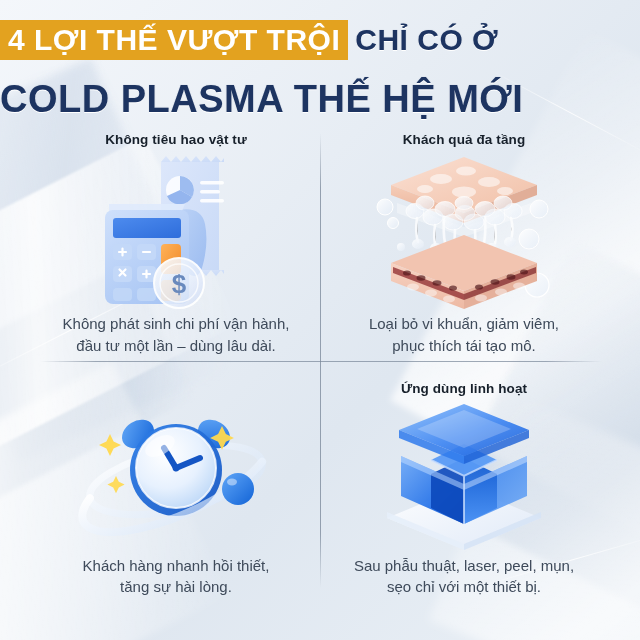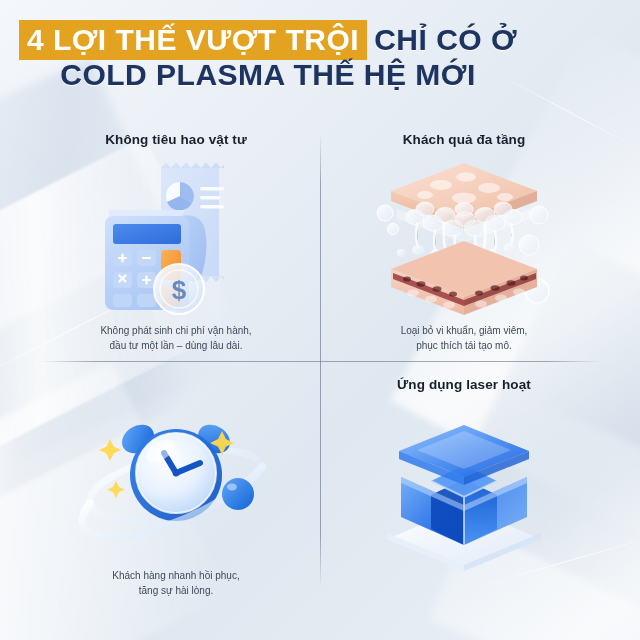--- a/index.html
+++ b/index.html
@@ -36,59 +36,59 @@
       transform:rotate(26deg);filter:blur(3px);}
   .s7{right:-200px;top:460px;width:380px;height:240px;
       background:linear-gradient(120deg,rgba(255,255,255,0) 0%,rgba(255,255,255,.7) 50%,rgba(255,255,255,0) 100%);
       transform:rotate(22deg);filter:blur(4px);}
   .hairline{position:absolute;height:1px;background:linear-gradient(90deg,rgba(255,255,255,0),rgba(255,255,255,.9),rgba(255,255,255,0));}
   .hl1{left:480px;top:112px;width:180px;transform:rotate(28deg);}
   .hl2{left:470px;top:560px;width:200px;transform:rotate(-16deg);}
   .hl3{left:-40px;top:330px;width:220px;transform:rotate(-27deg);}
 
   
-  #headline{position:absolute;left:0;top:22px;width:536px;text-align:center;z-index:6;}
+  #headline{position:absolute;left:0;top:22px;width:536px;z-index:6;}
   .hl-line{line-height:1.18;white-space:nowrap;}
   .hl-word{
     font-family:"Liberation Sans","DejaVu Sans",sans-serif;
     font-size:30px;font-weight:700;letter-spacing:.5px;
   }
   .hl-mark{
     background:#e3a21f;color:#ffffff;padding:3px 8px 4px 8px;
     box-decoration-break:clone;-webkit-box-decoration-break:clone;
   }
   .hl-plain{
     color:#1d3461;
     text-shadow:0 1px 0 #ffffff, 0 0 1px rgba(29,52,97,.35);
     padding-left:7px;
   }
   .hl-line2{
-    display:block;margin-top:0;color:#1d3461;
-    font-size:30px;font-weight:700;letter-spacing:.5px;
+    display:block;margin-top:20px;color:#1d3461;
+    font-size:38px;font-weight:700;letter-spacing:.5px;
     text-shadow:0 1px 0 #ffffff, 0 0 1px rgba(29,52,97,.35);
   }
 
   
   #grid{
     position:absolute;left:32px;top:118px;width:576px;height:490px;
     display:grid;grid-template-columns:1fr 1fr;grid-template-rows:1fr 1fr;z-index:5;
   }
   #vline{position:absolute;left:320px;top:133px;width:1px;height:455px;
     background:linear-gradient(180deg,rgba(150,162,178,0) 0%,rgba(120,134,152,.75) 12%,rgba(120,134,152,.75) 88%,rgba(150,162,178,0) 100%);z-index:6;}
   #hline{position:absolute;left:40px;top:361px;width:562px;height:1px;
     background:linear-gradient(90deg,rgba(150,162,178,0) 0%,rgba(120,134,152,.7) 10%,rgba(120,134,152,.7) 90%,rgba(150,162,178,0) 100%);z-index:6;}
 
   .cell{position:relative;display:flex;flex-direction:column;align-items:center;padding:14px 12px 10px;}
   .cell-title{
     font-size:13.5px;font-weight:700;color:#17202b;letter-spacing:.1px;
     text-align:center;margin:0 0 4px;
   }
   .art{flex:1;width:100%;display:flex;align-items:center;justify-content:center;position:relative;}
   .cell-caption{
-    font-size:10px;color:#3e4a5a;line-height:1.45;text-align:center;
+    font-size:15px;color:#3e4a5a;line-height:1.45;text-align:center;
     white-space:pre-line;margin-top:2px;
   }
 
   svg{display:block;overflow:visible;}
 </style>
 </head>
 <body>
 
 <div id="poster">
 
@@ -370,26 +370,26 @@
           <circle cx="162" cy="97" r="16" fill="url(#sphG)"></circle>
           <ellipse cx="156" cy="90" rx="5" ry="3.4" fill="#ffffff" opacity=".45"></ellipse>
 
           <g fill="#ffd84d">
             <path d="M34 42 l3.6 7.4 l7.4 3.6 l-7.4 3.6 l-3.6 7.4 l-3.6 -7.4 l-7.4 -3.6 l7.4 -3.6 z" opacity=".95"></path>
             <path d="M146 34 l3.9 8 l8 3.9 l-8 3.9 l-3.9 8 l-3.9 -8 l-8 -3.9 l8 -3.9 z" opacity=".95"></path>
             <path d="M40 84 l2.8 5.8 l5.8 2.8 l-5.8 2.8 l-2.8 5.8 l-2.8 -5.8 l-5.8 -2.8 l5.8 -2.8 z" opacity=".9"></path>
           </g>
         </svg>
       </div>
-      <div class="cell-caption">Khách hàng nhanh hồi phục,
+      <div class="cell-caption">Khách hàng nhanh hồi thiết,
 tăng sự hài lòng.</div>
     </div>
 
     <div class="cell">
-      <div class="cell-title">Ứng dụng laser hoạt</div>
+      <div class="cell-title">Ứng dùng linh hoạt</div>
       <div class="art">
         <svg width="186" height="152" viewBox="0 0 186 152" aria-hidden="true">
           <defs>
             <linearGradient id="lidG" x1="0" y1="0" x2="1" y2="1">
               <stop offset="0%" stop-color="#8fc0fb"></stop>
                 <stop offset="55%" stop-color="#3f86f2"></stop>
               <stop offset="100%" stop-color="#1b5fd8"></stop>
             </linearGradient>
             <linearGradient id="faceL" x1="0" y1="0" x2="1" y2="1">
               <stop offset="0%" stop-color="#6aa7f8"></stop>
@@ -437,16 +437,18 @@
           </g>
 
           <g>
             <path d="M93 4 L158 30 L93 56 L28 30 Z" fill="url(#lidG)" opacity=".92"></path>
             <path d="M93 56 L28 30 L28 38 L93 64 Z" fill="#2f7aec" opacity=".85"></path>
             <path d="M93 56 L158 30 L158 38 L93 64 Z" fill="#1a5fd6" opacity=".8"></path>
             <path d="M93 10 L140 29 L93 48 L46 29 Z" fill="#ffffff" opacity=".22"></path>
           </g>
         </svg>
       </div>
+      <div class="cell-caption">Sau phẫu thuật, laser, peel, mụn,
+sẹo chỉ với một thiết bị.</div>
     </div>
 
   </div>
 </div>
 
 </body></html>

